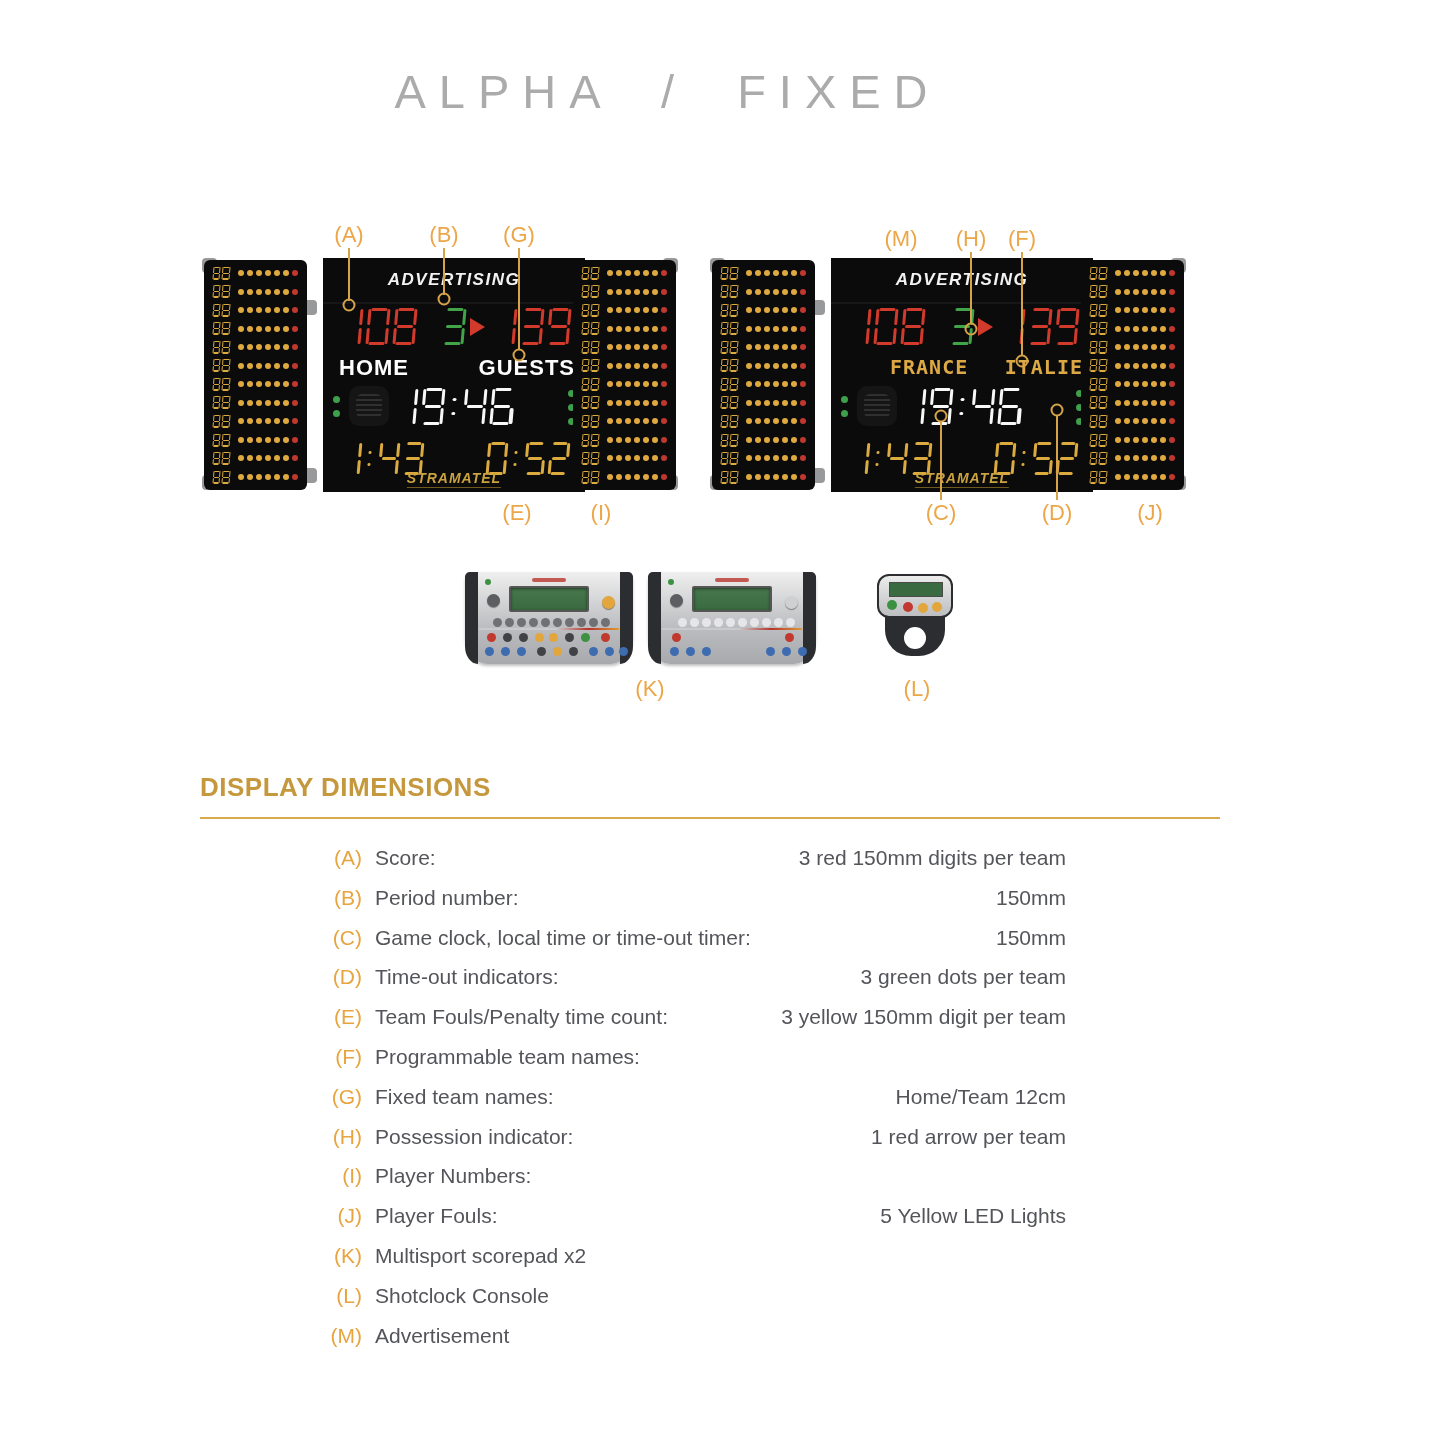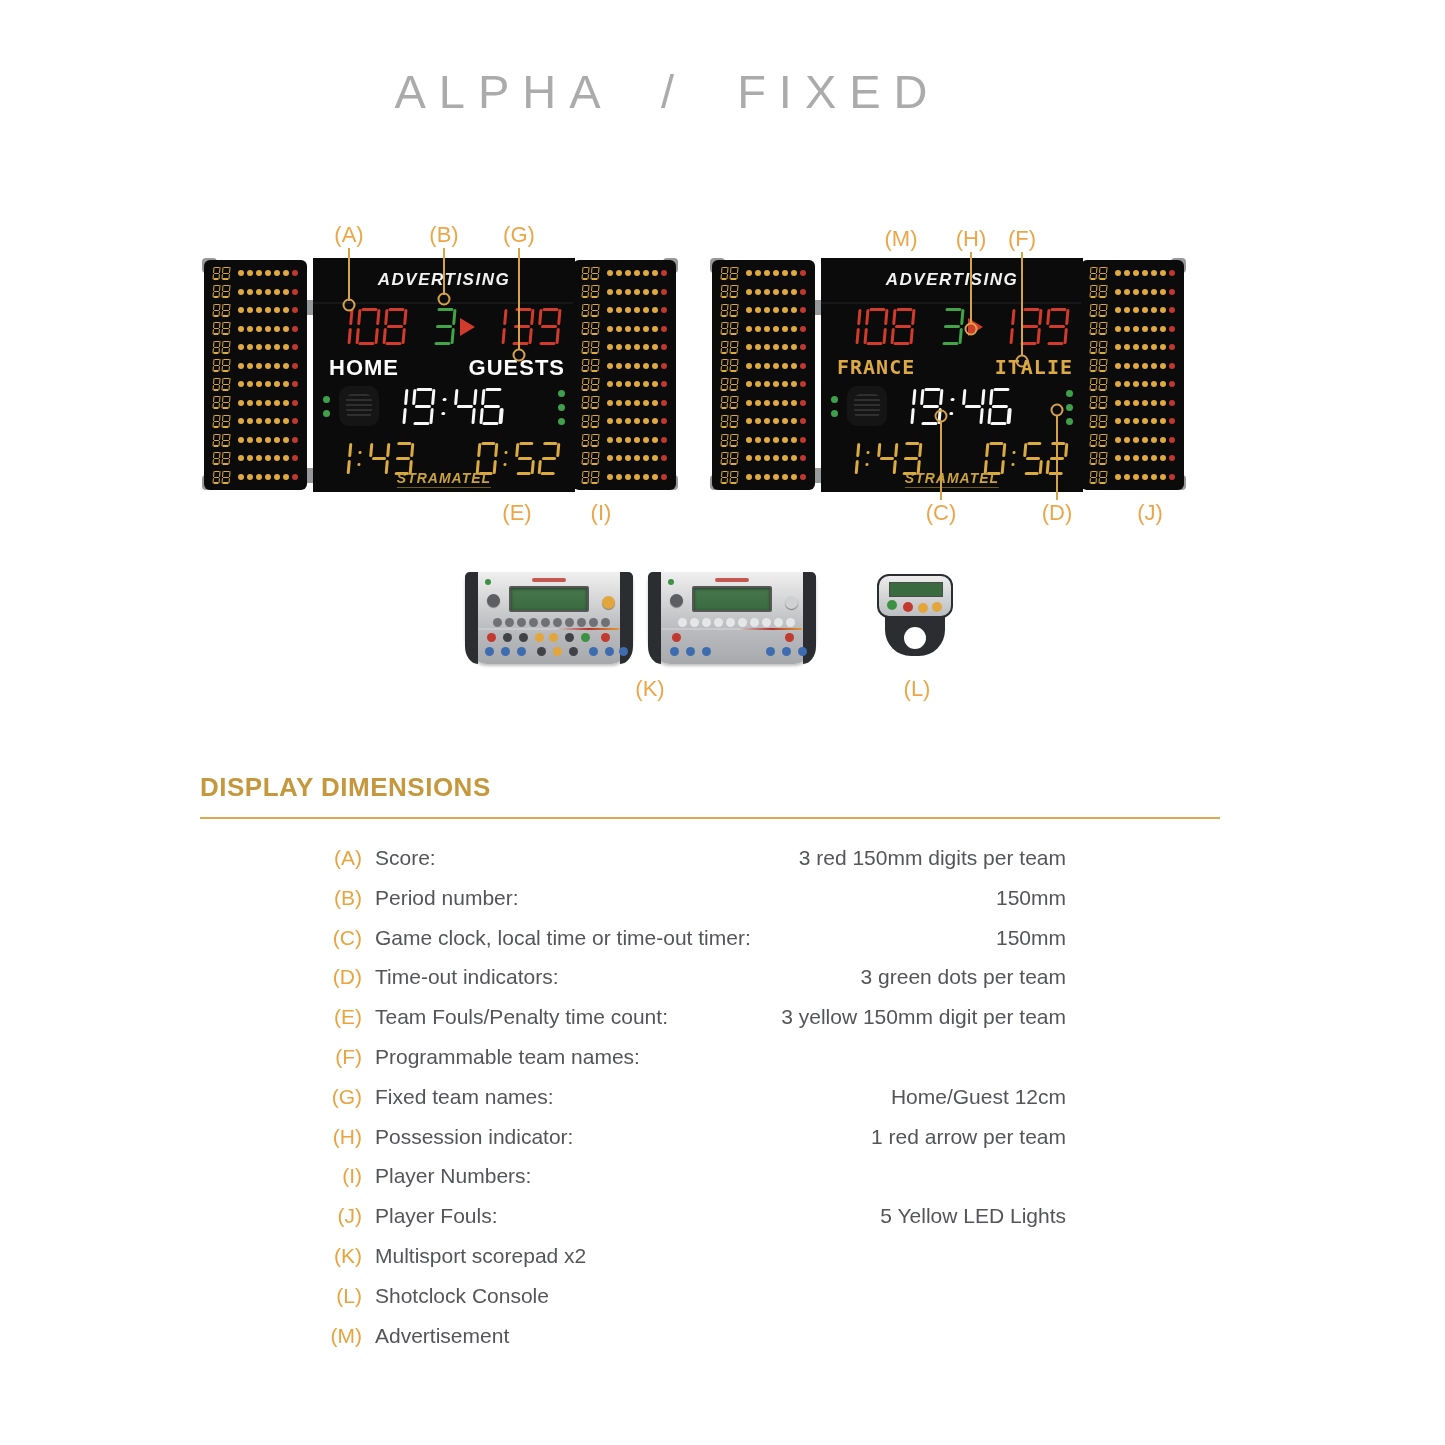--- a/index.html
+++ b/index.html
@@ -13,21 +13,21 @@
   
   .sb{position:absolute;top:258px;width:472px;height:234px;}
   .chip{position:absolute;width:15px;height:15px;background:#98999b;border-radius:4px;z-index:0;}
   .sb-panel{position:absolute;width:103px;height:230px;background:#0b0b0c;border-radius:6px;
             padding:7px 8px;box-sizing:border-box;display:flex;flex-direction:column;
             justify-content:space-between;z-index:1;}
   .prow{display:flex;align-items:center;height:12px;}
   .pdots{display:flex;gap:3px;margin-left:7px;align-items:center;}
   .pd{width:6px;height:6px;border-radius:50%;display:inline-block;}
   .py{background:#dfa93f}.pr{background:#c0372e}
-  .sb-center{position:absolute;left:109px;top:0;width:262px;height:234px;background:#0b0b0c;
+  .sb-center{position:absolute;left:119px;top:0;width:262px;height:234px;background:#0b0b0c;
              border-radius:0;z-index:1;}
   .ad-band{height:46px;display:flex;align-items:center;justify-content:center;
            border-bottom:2px solid #17171a;box-sizing:border-box;}
   .ad-band span{color:#f2f2f2;font-style:italic;font-weight:800;font-size:17px;letter-spacing:1.5px;}
   .sb-main{position:relative;height:186px;}
 
   
   .led{display:inline-flex;align-items:flex-start;transform:skewX(-5deg);}
   .led .d7{position:relative;display:inline-block;width:.60em;height:1em;margin:0 .07em;}
   .led .seg{position:absolute;background:currentColor;border-radius:.05em;}
@@ -44,21 +44,21 @@
   .led-36{font-size:37px}.led-32{font-size:33px}.led-12{font-size:12.5px}
   .led-red{color:#d23b2c}.led-green{color:#41a449}.led-yellow{color:#dcab3f}.led-white{color:#f8f8f8}
 
   .score-l{position:absolute;left:14px;top:4px;}
   .period{position:absolute;left:117px;top:4px;}
   .poss-arrow{position:absolute;left:147px;top:14px;width:0;height:0;
               border-left:15px solid #d23b2c;border-top:9px solid transparent;border-bottom:9px solid transparent;}
   .score-r{position:absolute;right:12px;top:4px;}
   .tname{position:absolute;top:51px;font-weight:bold;font-size:22px;color:#fdfdfd;letter-spacing:1px;}
   .tname.prog{color:#dcа944;}
-  .prog{color:#dca944 !important;font-family:"DejaVu Sans Mono",monospace;font-size:20px;}
+  .prog{color:#dca944 !important;font-family:"DejaVu Sans Mono",monospace;font-size:20px;margin-left:43px;}
   .tleft{left:16px}.tright{right:10px}
   .to-dots{position:absolute;display:flex;flex-direction:column;gap:7px;}
   .to-dots i{width:7px;height:7px;border-radius:50%;background:#3fa04c;display:block;}
   .to-left{left:10px;top:92px}.to-right{right:10px;top:86px}
   .speaker{position:absolute;left:26px;top:82px;width:40px;height:40px;background:#151515;border-radius:10px;}
   .speaker i{position:absolute;left:7px;right:7px;top:8px;bottom:8px;border-radius:6px;
              background:repeating-linear-gradient(180deg,#303030 0 2px,transparent 2px 5px);}
   .clock{position:absolute;left:50%;top:84px;transform:translateX(-50%) skewX(-5deg);}
   .timer-l{position:absolute;left:16px;top:138px;}
   .timer-r{position:absolute;right:14px;top:138px;}
@@ -2068,21 +2068,21 @@
         <span class="spec-label">Team Fouls/Penalty time count:</span>
         <span class="spec-value">3 yellow 150mm digit per team</span>
       </div>
       <div class="spec-row">
         <span class="spec-key">(F)</span>
         <span class="spec-label">Programmable team names:</span>
       </div>
       <div class="spec-row">
         <span class="spec-key">(G)</span>
         <span class="spec-label">Fixed team names:</span>
-        <span class="spec-value">Home/Guest 12cm</span>
+        <span class="spec-value">Home/Team 12cm</span>
       </div>
       <div class="spec-row">
         <span class="spec-key">(H)</span>
         <span class="spec-label">Possession indicator:</span>
         <span class="spec-value">1 red arrow per team</span>
       </div>
       <div class="spec-row">
         <span class="spec-key">(I)</span>
         <span class="spec-label">Player Numbers:</span>
       </div>

